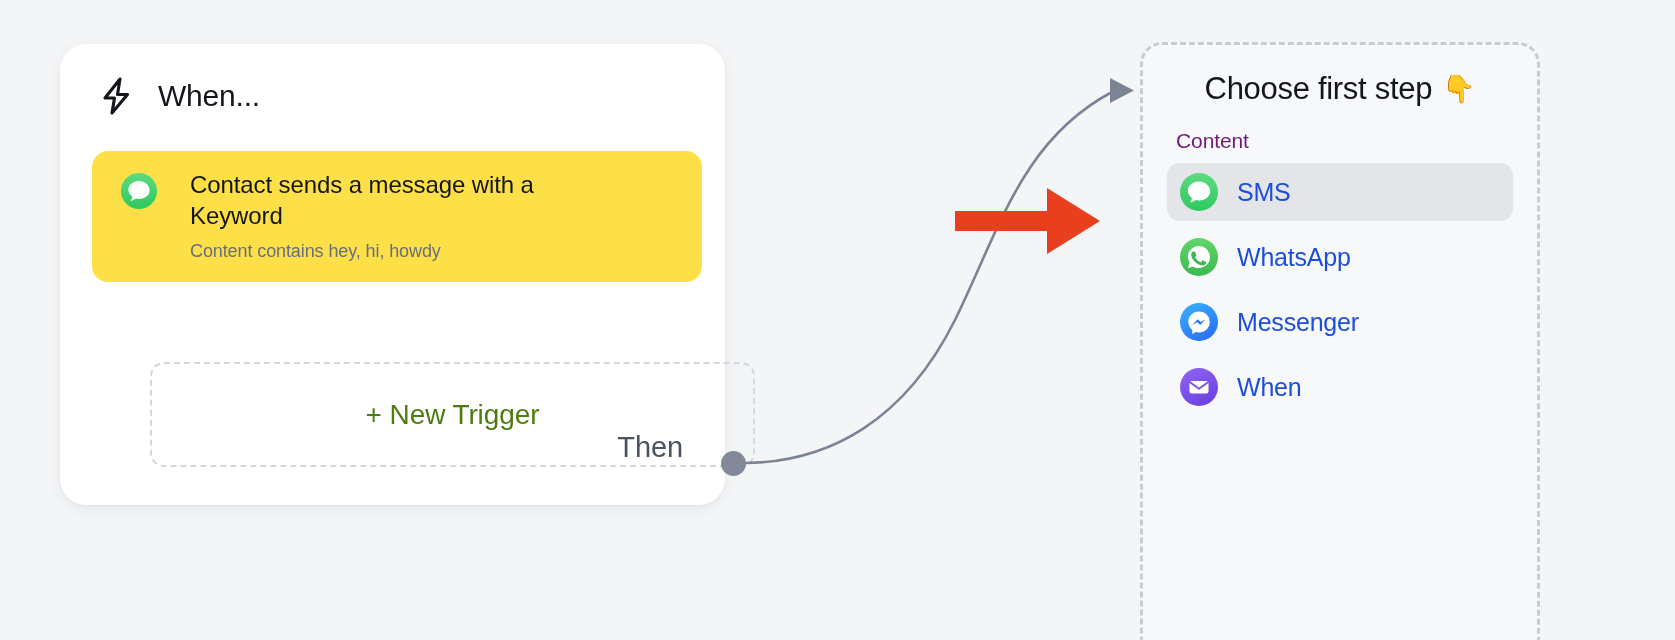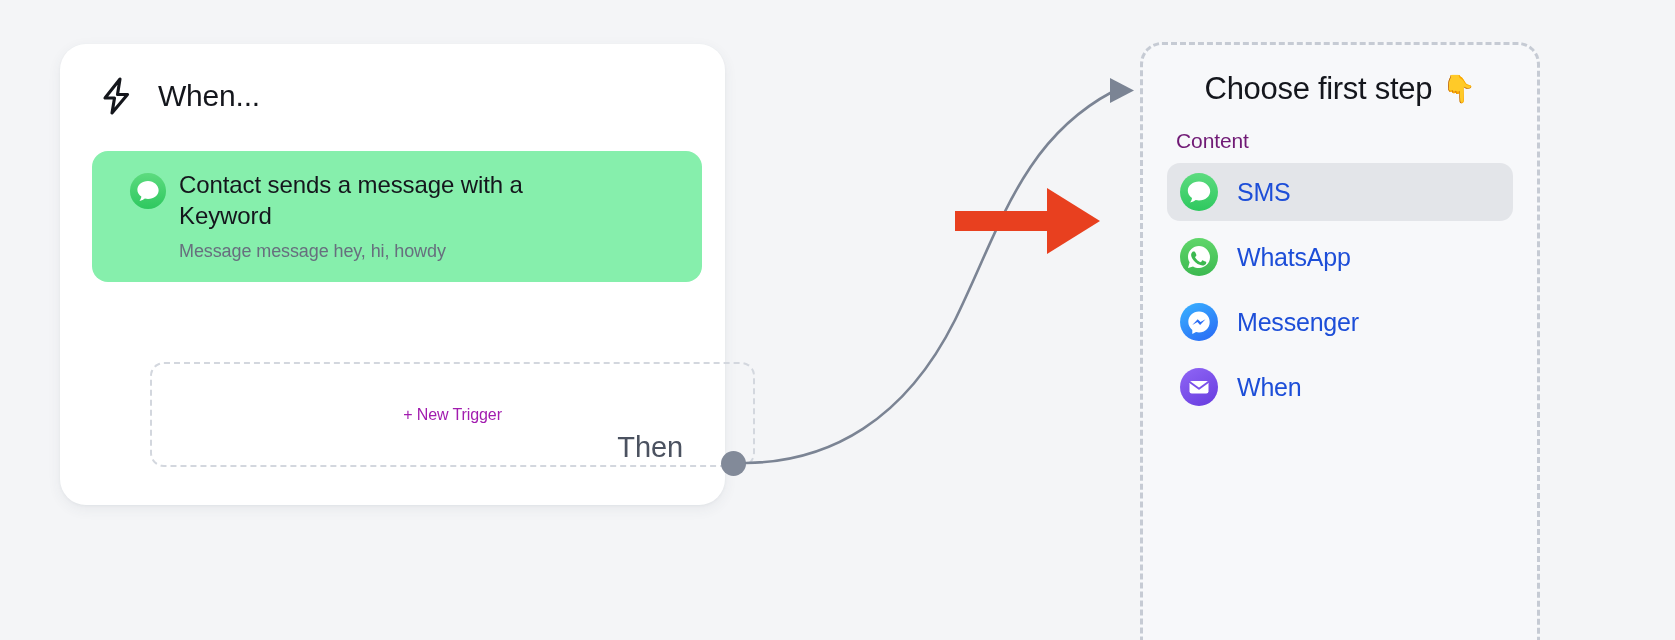--- a/index.html
+++ b/index.html
@@ -42,26 +42,26 @@
     font-size: 30px;
     color: #14161c;
     letter-spacing: -0.2px;
   }
 
   .trigger-row {
     position: absolute;
     left: 32px;
     top: 107px;
     width: 610px;
-    background: #86efac;
+    background: #fde047;
     border-radius: 16px;
-    padding: 18px 20px 20px 37px;
+    padding: 18px 20px 20px 28px;
     box-sizing: border-box;
     display: flex;
-    gap: 12px;
+    gap: 32px;
   }
   .sms-badge { width: 38px; height: 38px; flex: 0 0 auto; margin-top: 3px; }
   .trigger-texts { min-width: 0; }
   .trigger-title {
     font-size: 24px;
     line-height: 31px;
     color: #14161c;
     letter-spacing: -0.1px;
     max-width: 430px;
   }
@@ -77,22 +77,22 @@
     left: 90px;
     top: 318px;
     width: 605px;
     height: 105px;
     border: 2px dashed #d3d7de;
     border-radius: 14px;
     box-sizing: border-box;
     display: flex;
     align-items: center;
     justify-content: center;
-    color: #a21caf;
-    font-size: 16px;
+    color: #4d7c0f;
+    font-size: 28px;
     letter-spacing: -0.1px;
     background: transparent;
     cursor: pointer;
   }
 
   .then-label {
     position: absolute;
     right: 42px;
     bottom: 41px;
     font-size: 29px;
@@ -196,21 +196,21 @@
           <linearGradient id="smsg1" x1="0" y1="0" x2="0" y2="1">
             <stop offset="0%" stop-color="#5ddb7f"></stop>
             <stop offset="100%" stop-color="#2ec85f"></stop>
           </linearGradient>
         </defs>
         <circle cx="20" cy="20" r="19" fill="url(#smsg1)"></circle>
         <path d="M20 9.5 c-6.2 0-11.2 4.1-11.2 9.2 0 2.9 1.6 5.5 4.2 7.2 -0.2 1.7-0.9 3.3-2 4.6 2.4-0.4 4.3-1.4 5.7-2.5 1.1 0.3 2.2 0.4 3.3 0.4 6.2 0 11.2-4.1 11.2-9.2S26.2 9.5 20 9.5z" fill="#ffffff"></path>
       </svg>
       <div class="trigger-texts">
         <div class="trigger-title">Contact sends a message with a Keyword</div>
-        <div class="trigger-sub">Message message hey, hi, howdy</div>
+        <div class="trigger-sub">Content contains hey, hi, howdy</div>
       </div>
     </div>
 
     <div class="new-trigger">
       <span>+ New Trigger</span>
     </div>
 
     <div class="then-label">Then</div>
   </div>
 

